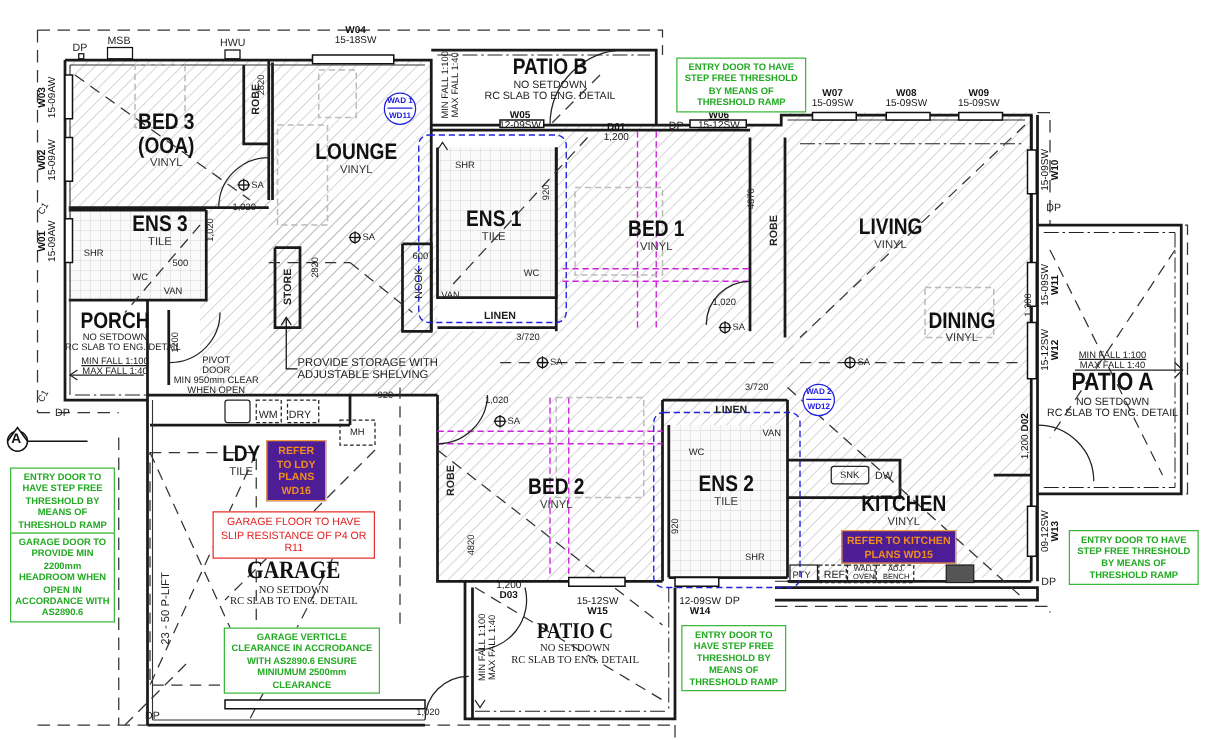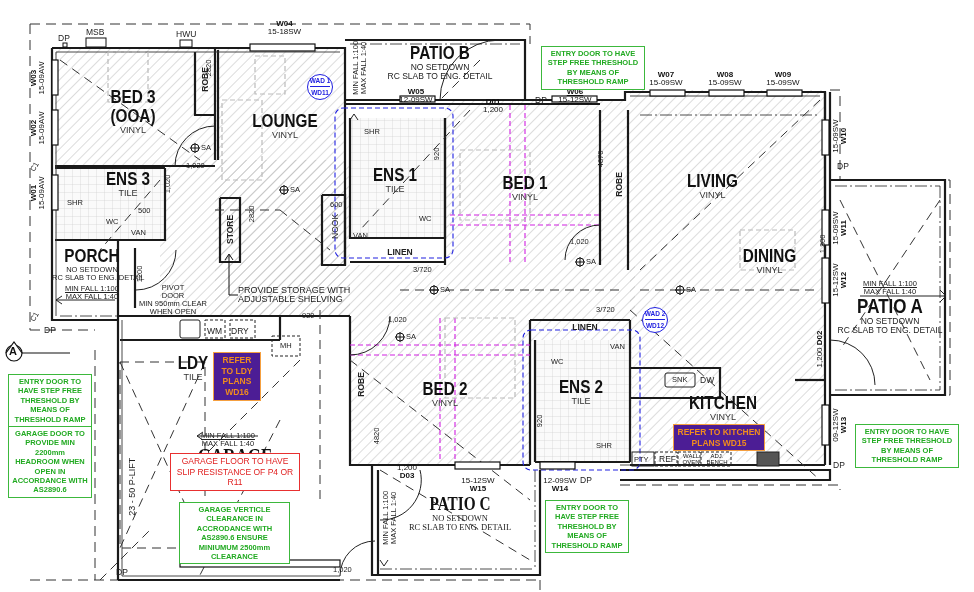--- a/index.html
+++ b/index.html
@@ -9,21 +9,21 @@
   .room{font-weight:bold;font-size:18px;transform:scaleX(0.85);}
   .room-big{font-size:20px;}
   .finish{font-size:9px;color:#333;}
   .small{font-size:8.5px;color:#222;}
   .tiny{font-size:7.5px;color:#222;}
   .win{position:absolute;font-size:8px;text-align:center;line-height:1;color:#111;}
   .win b{font-weight:bold;}
   .note{position:absolute;font-size:7.5px;font-weight:bold;text-align:center;line-height:1.25;padding:2px 3px;box-sizing:border-box;}
   .note.green{color:#22aa22;border:1.5px solid #3cb83c;background:#fff;}
   .note.orange{color:#f08c1e;border:1.5px solid #f5a040;background:#4c1d95;font-size:8.5px;}
-  .note.red{color:#e02020;border:1.5px solid #e83030;background:#fff;font-size:8.5px;font-weight:normal;margin-top:44px;}
+  .note.red{color:#e02020;border:1.5px solid #e83030;background:#fff;font-size:8.5px;font-weight:normal;}
   .wad{position:absolute;width:26px;height:26px;border:1.5px solid #2020e0;border-radius:50%;color:#2020e0;font-size:6.5px;font-weight:bold;text-align:center;line-height:11px;box-sizing:border-box;background:#fff;}
   .wad span{display:block;}
   .wad .sep{border-top:1px solid #2020e0;margin:0 2px;}
   .vert{transform:rotate(-90deg);transform-origin:center;}
 </style>
 </head>
 <body>
 
 <svg width="974" height="592" viewBox="0 0 974 592">
   <defs>
@@ -478,16 +478,16 @@
   <span>WAD 2</span>
   <span class="sep">WD12</span>
 </div>
 <div class="lbl" style="left:9px;top:346px;font-size:11px;font-weight:bold;">A</div>
 
 <div class="note green" style="left:541px;top:46px;width:104px;white-space:normal;">ENTRY DOOR TO HAVE STEP FREE THRESHOLD BY MEANS OF THRESHOLD RAMP</div>
 <div class="note green" style="left:8px;top:374px;width:84px;">ENTRY DOOR TO HAVE STEP FREE THRESHOLD BY MEANS OF THRESHOLD RAMP</div>
 <div class="note green" style="left:8px;top:426px;width:84px;">GARAGE DOOR TO PROVIDE MIN 2200mm HEADROOM WHEN OPEN IN ACCORDANCE WITH AS2890.6</div>
 <div class="note green" style="left:545px;top:500px;width:84px;">ENTRY DOOR TO HAVE STEP FREE THRESHOLD BY MEANS OF THRESHOLD RAMP</div>
 <div class="note green" style="left:855px;top:424px;width:104px;">ENTRY DOOR TO HAVE STEP FREE THRESHOLD BY MEANS OF THRESHOLD RAMP</div>
-<div class="note green" style="left:179px;top:502px;width:111px;">GARAGE VERTICLE CLEARANCE IN ACCRODANCE WITH AS2890.6 ENSURE MINIUMUM 2500mm CLEARANCE</div>
+<div class="note green" style="left:179px;top:502px;width:125px;">GARAGE VERTICLE CLEARANCE IN ACCRODANCE WITH AS2890.6 ENSURE MINIUMUM 2500mm CLEARANCE</div>
 <div class="note orange" style="left:213px;top:352px;width:48px;">REFER TO LDY PLANS WD16</div>
 <div class="note orange" style="left:673px;top:424px;width:92px;">REFER TO KITCHEN PLANS WD15</div>
 <div class="note red" style="left:170px;top:409px;width:130px;">GARAGE FLOOR TO HAVE SLIP RESISTANCE OF P4 OR R11</div>
 
 </body></html>

